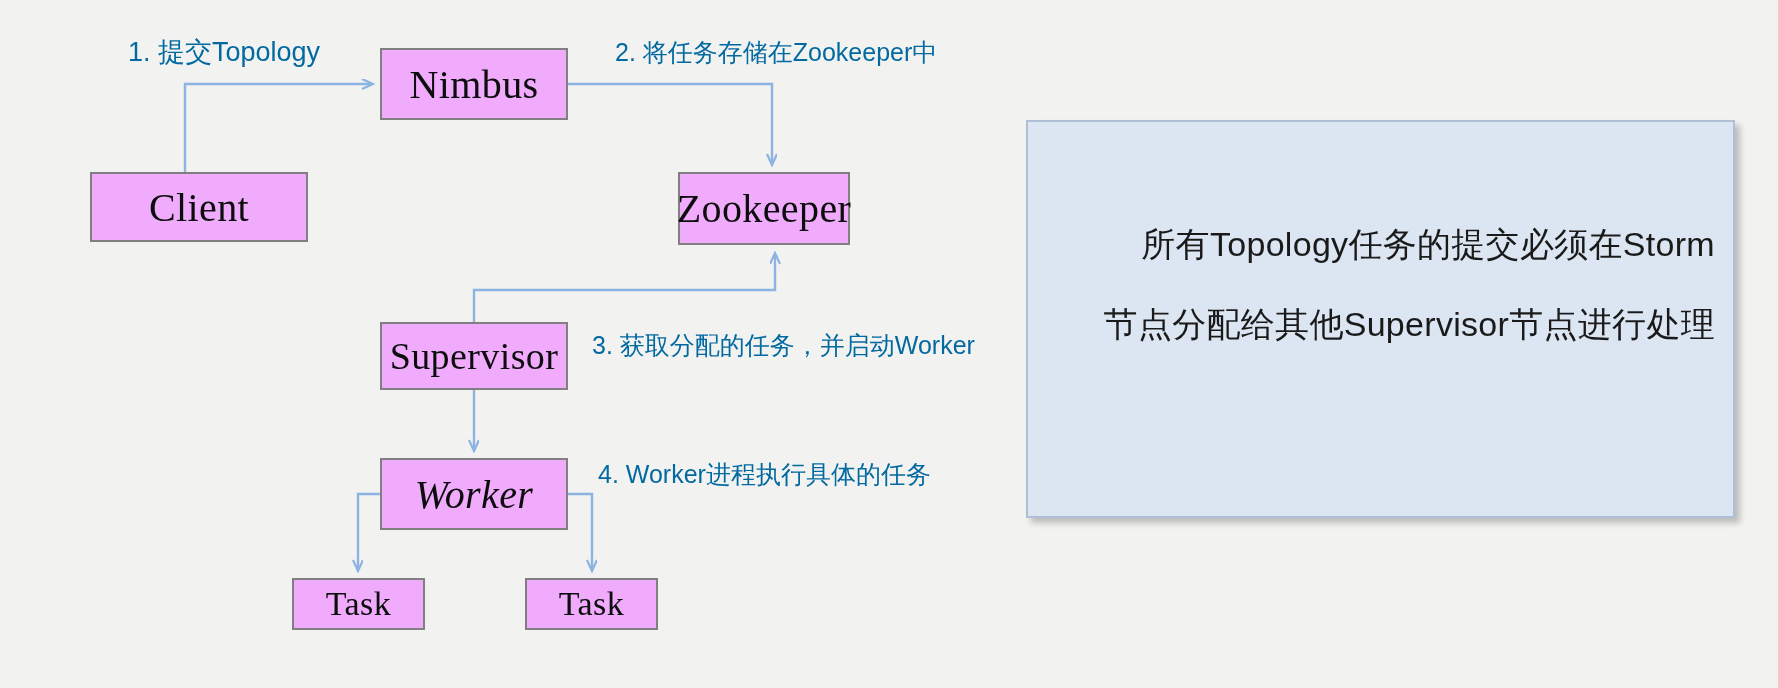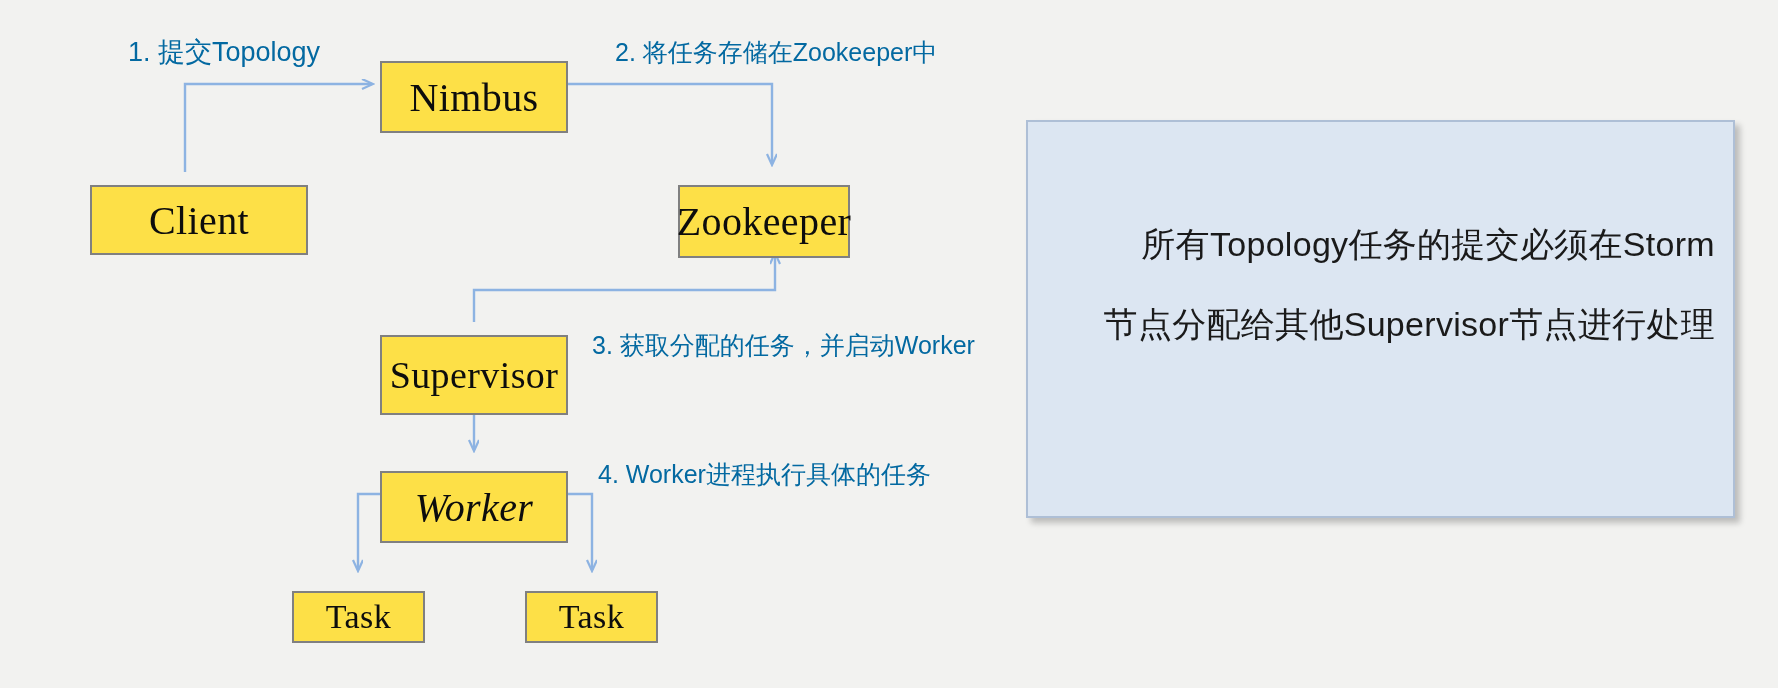--- a/index.html
+++ b/index.html
@@ -9,33 +9,32 @@
     font-family:"Liberation Sans", sans-serif;
     overflow:hidden;
     position:relative;
   }
   #stage{position:absolute;inset:0;}
 
   
   .node{
     position:absolute;
     box-sizing:border-box;
-    background:#fde047;
+    background:#f0abfc;
     border:2px solid #808080;
     display:flex;align-items:center;justify-content:center;
     font-family:"Liberation Serif", serif;
     color:#0d0d0d;
     letter-spacing:.4px;
     white-space:nowrap;
-    margin-top:13px;
   }
   .node-nimbus     {left:380px; top:48px;  width:188px; height:72px; font-size:40px;}
   .node-client     {left:90px;  top:172px; width:218px; height:70px; font-size:40px;}
   .node-zookeeper  {left:678px; top:172px; width:172px; height:73px; font-size:40px;}
-  .node-supervisor {left:380px; top:322px; width:188px; height:80px; font-size:38px;}
+  .node-supervisor {left:380px; top:322px; width:188px; height:68px; font-size:38px;}
   .node-worker     {left:380px; top:458px; width:188px; height:72px; font-size:40px;font-style:italic;}
   .node-task-left  {left:292px; top:578px; width:133px; height:52px; font-size:34px;}
   .node-task-right {left:525px; top:578px; width:133px; height:52px; font-size:34px;}
 
   
   .edge-label{
     position:absolute;
     font-family:Liberation Sans, sans-serif;
     color:#0369a1;
     white-space:nowrap;

